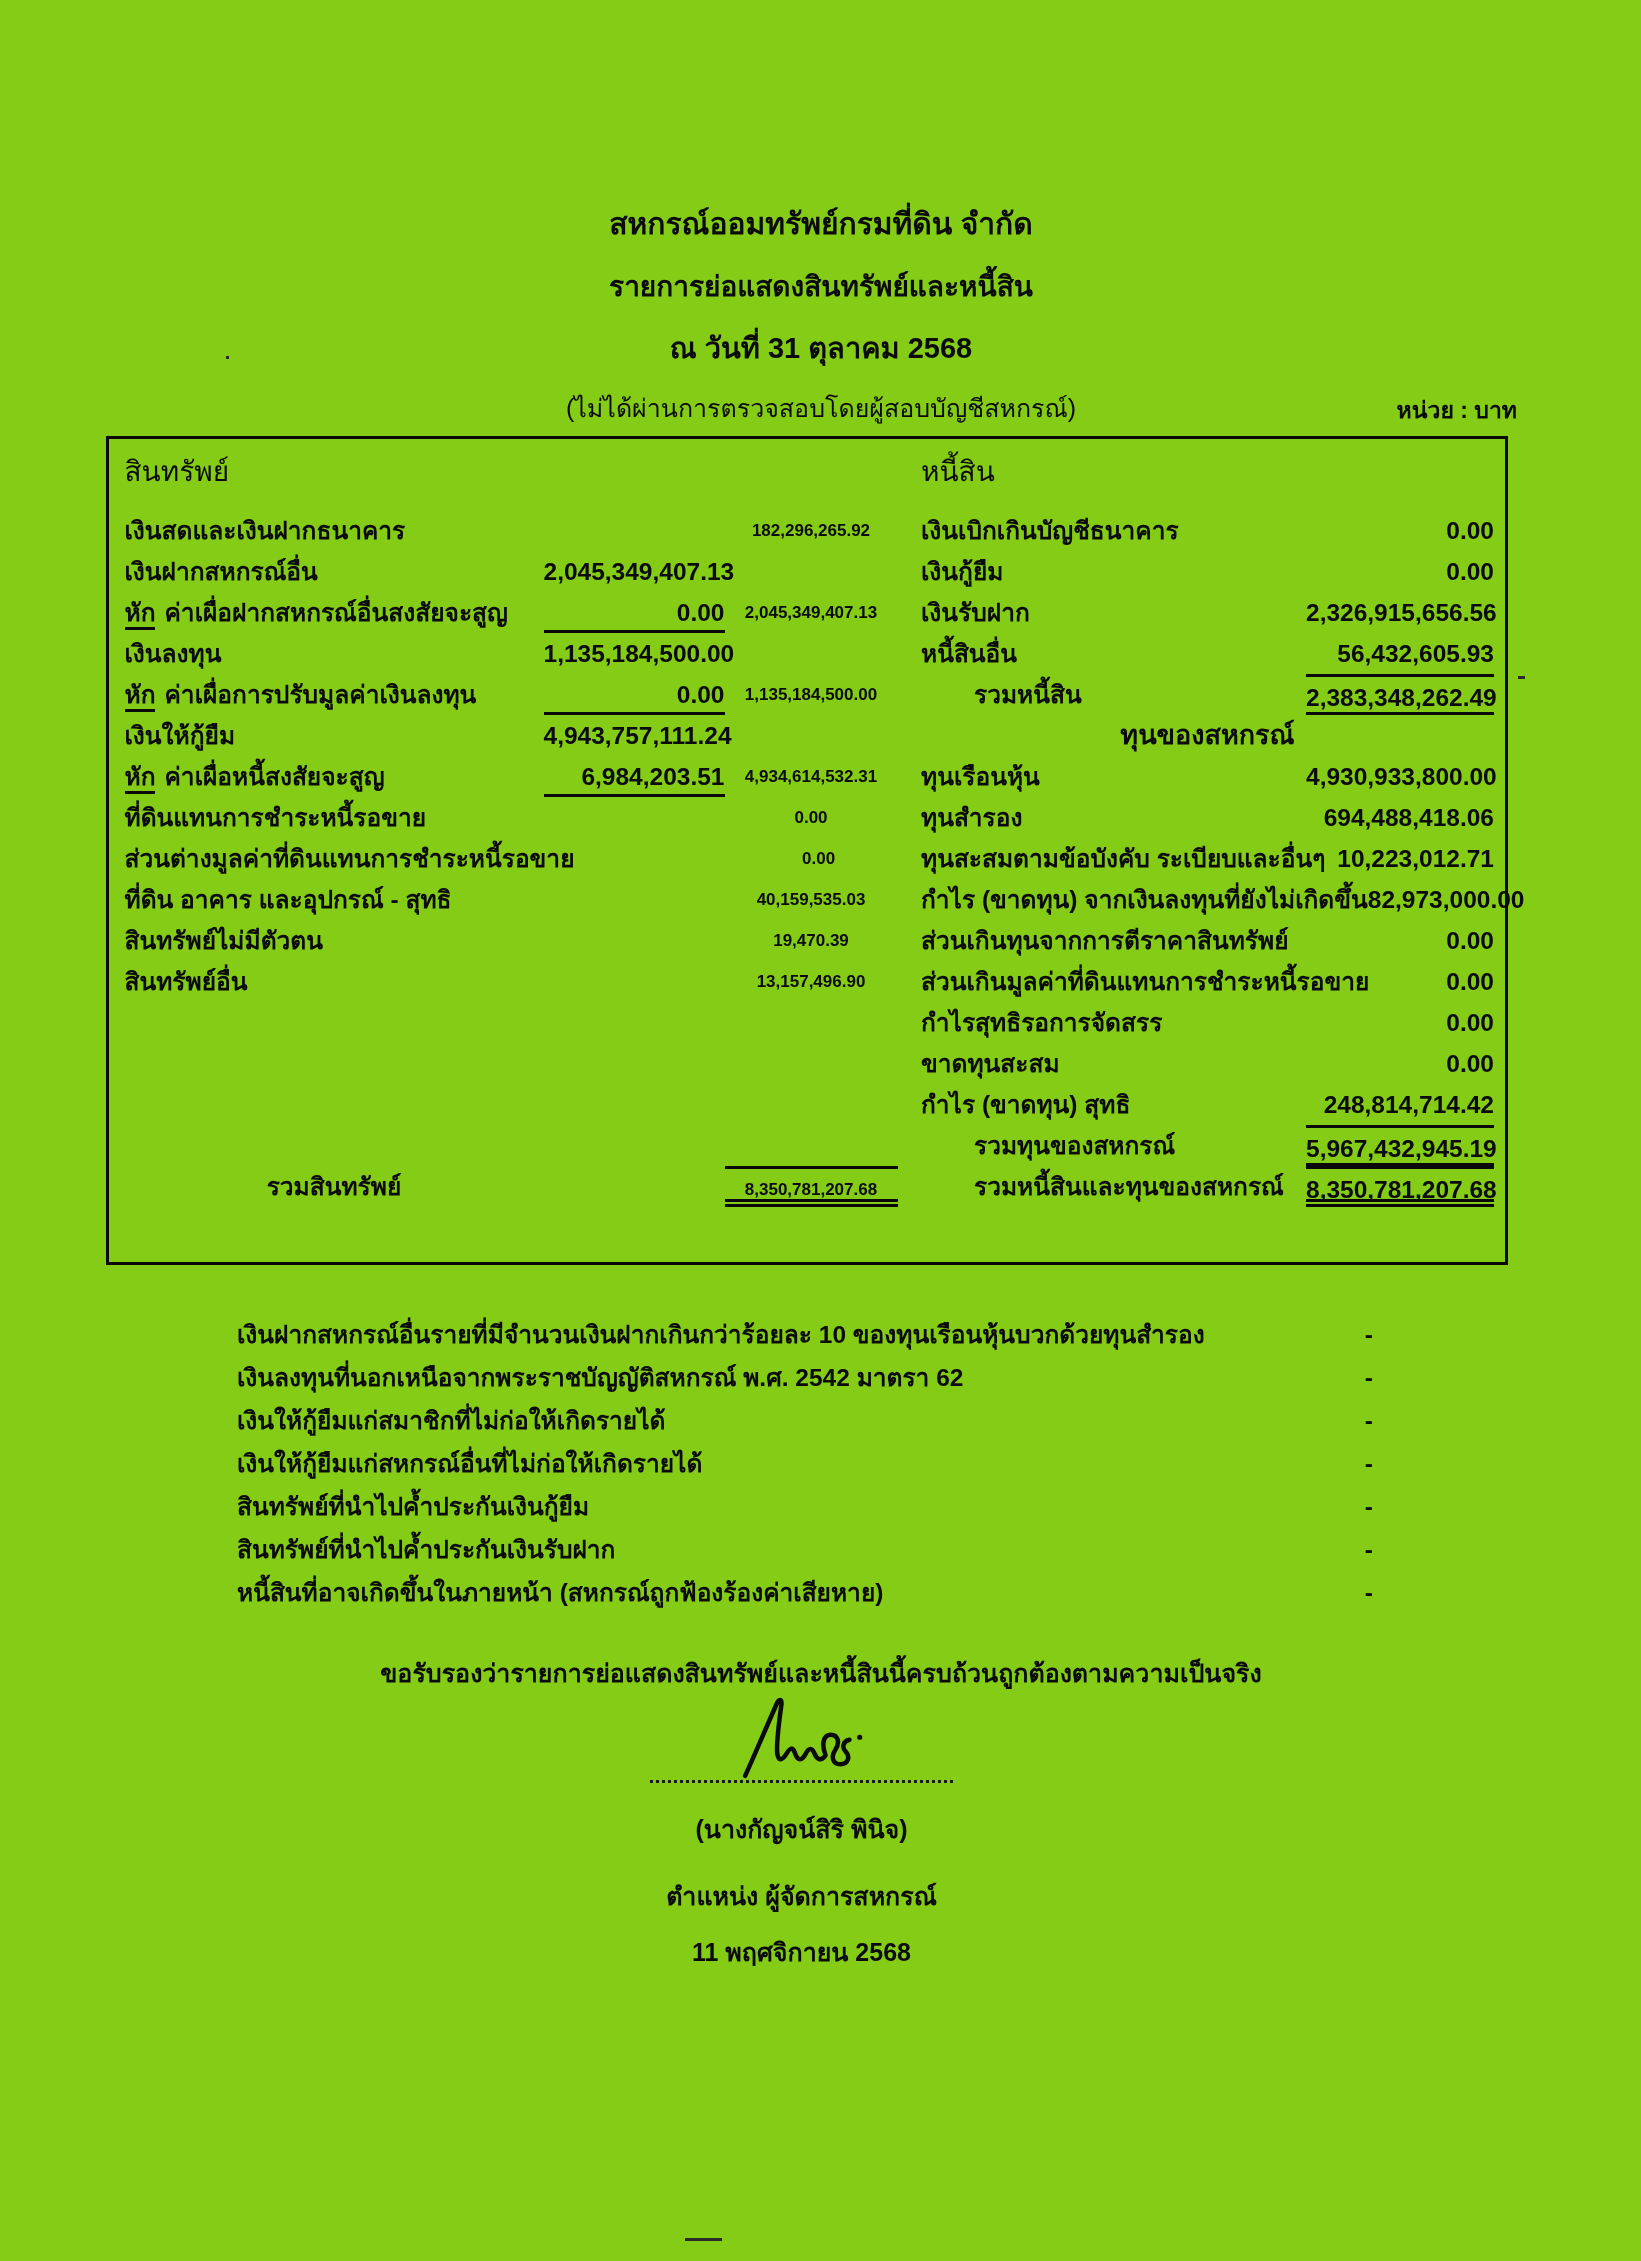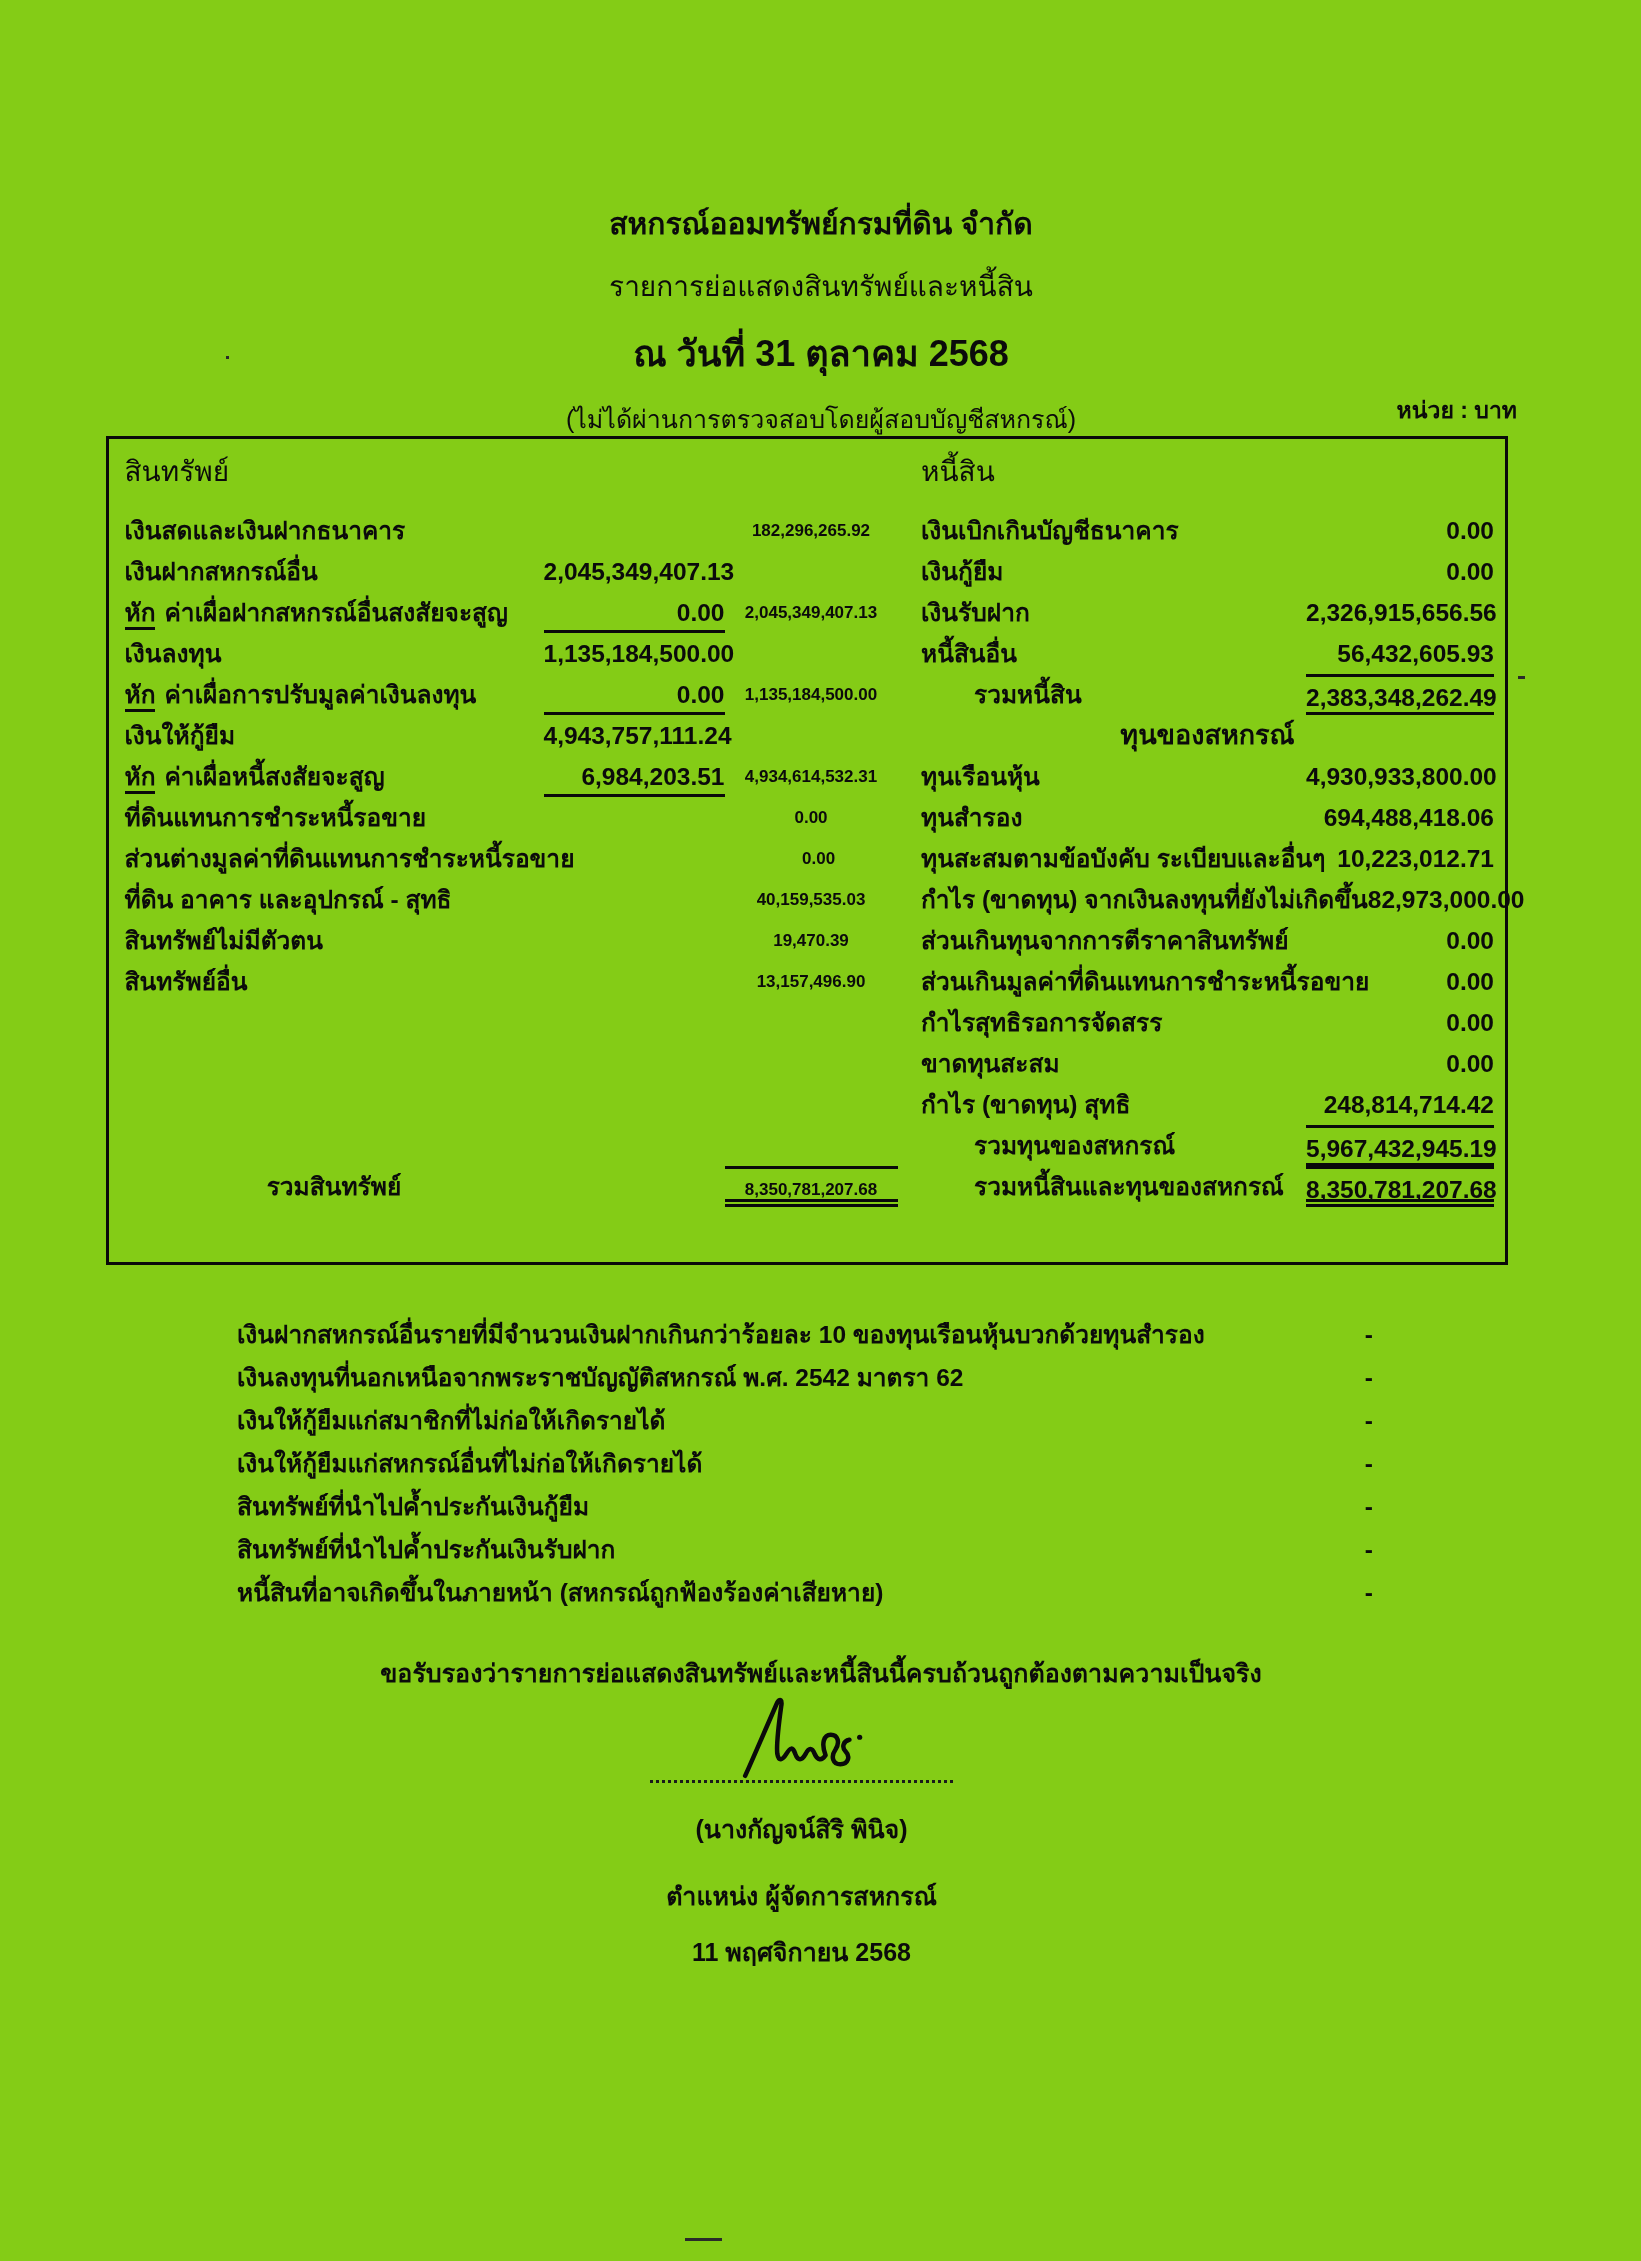--- a/index.html
+++ b/index.html
@@ -8,22 +8,22 @@
     width:1642px;height:2261px;
     margin:0 auto;
     background:#84cc16;
     color:#0b0b0b;
     font-family:"Liberation Sans","DejaVu Sans",sans-serif;
     overflow:hidden;
   }
   
   .doc-header{position:absolute;top:200px;left:0;width:100%;text-align:center;}
   .doc-header .l1{font-size:30px;font-weight:bold;margin:0 0 17px 0;}
-  .doc-header .l2{font-size:28px;font-weight:normal;margin:0 0 17px 0;}
-  .doc-header .l3{font-size:36px;font-weight:bold;margin:0 0 17px 0;}
+  .doc-header .l2{font-size:28px;font-weight:bold;margin:0 0 17px 0;}
+  .doc-header .l3{font-size:29px;font-weight:bold;margin:0 0 17px 0;}
   .doc-header .l4{font-size:25px;font-weight:normal;margin:0;}
   .unit-label{position:absolute;top:392px;left:1349px;width:168px;font-size:23px;font-weight:bold;text-align:right;}
   
   .btable{
     position:absolute;left:106px;top:436px;width:1402px;height:829px;
     border:3.9px solid #0a0a0a;box-sizing:border-box;background:transparent;
   }
   .half-title{position:absolute;top:10.3px;font-size:28px;font-weight:normal;text-align:left;}
   .t-assets{left:15.5px;width:773px;}
   .t-liabs{left:812px;width:576px;}

